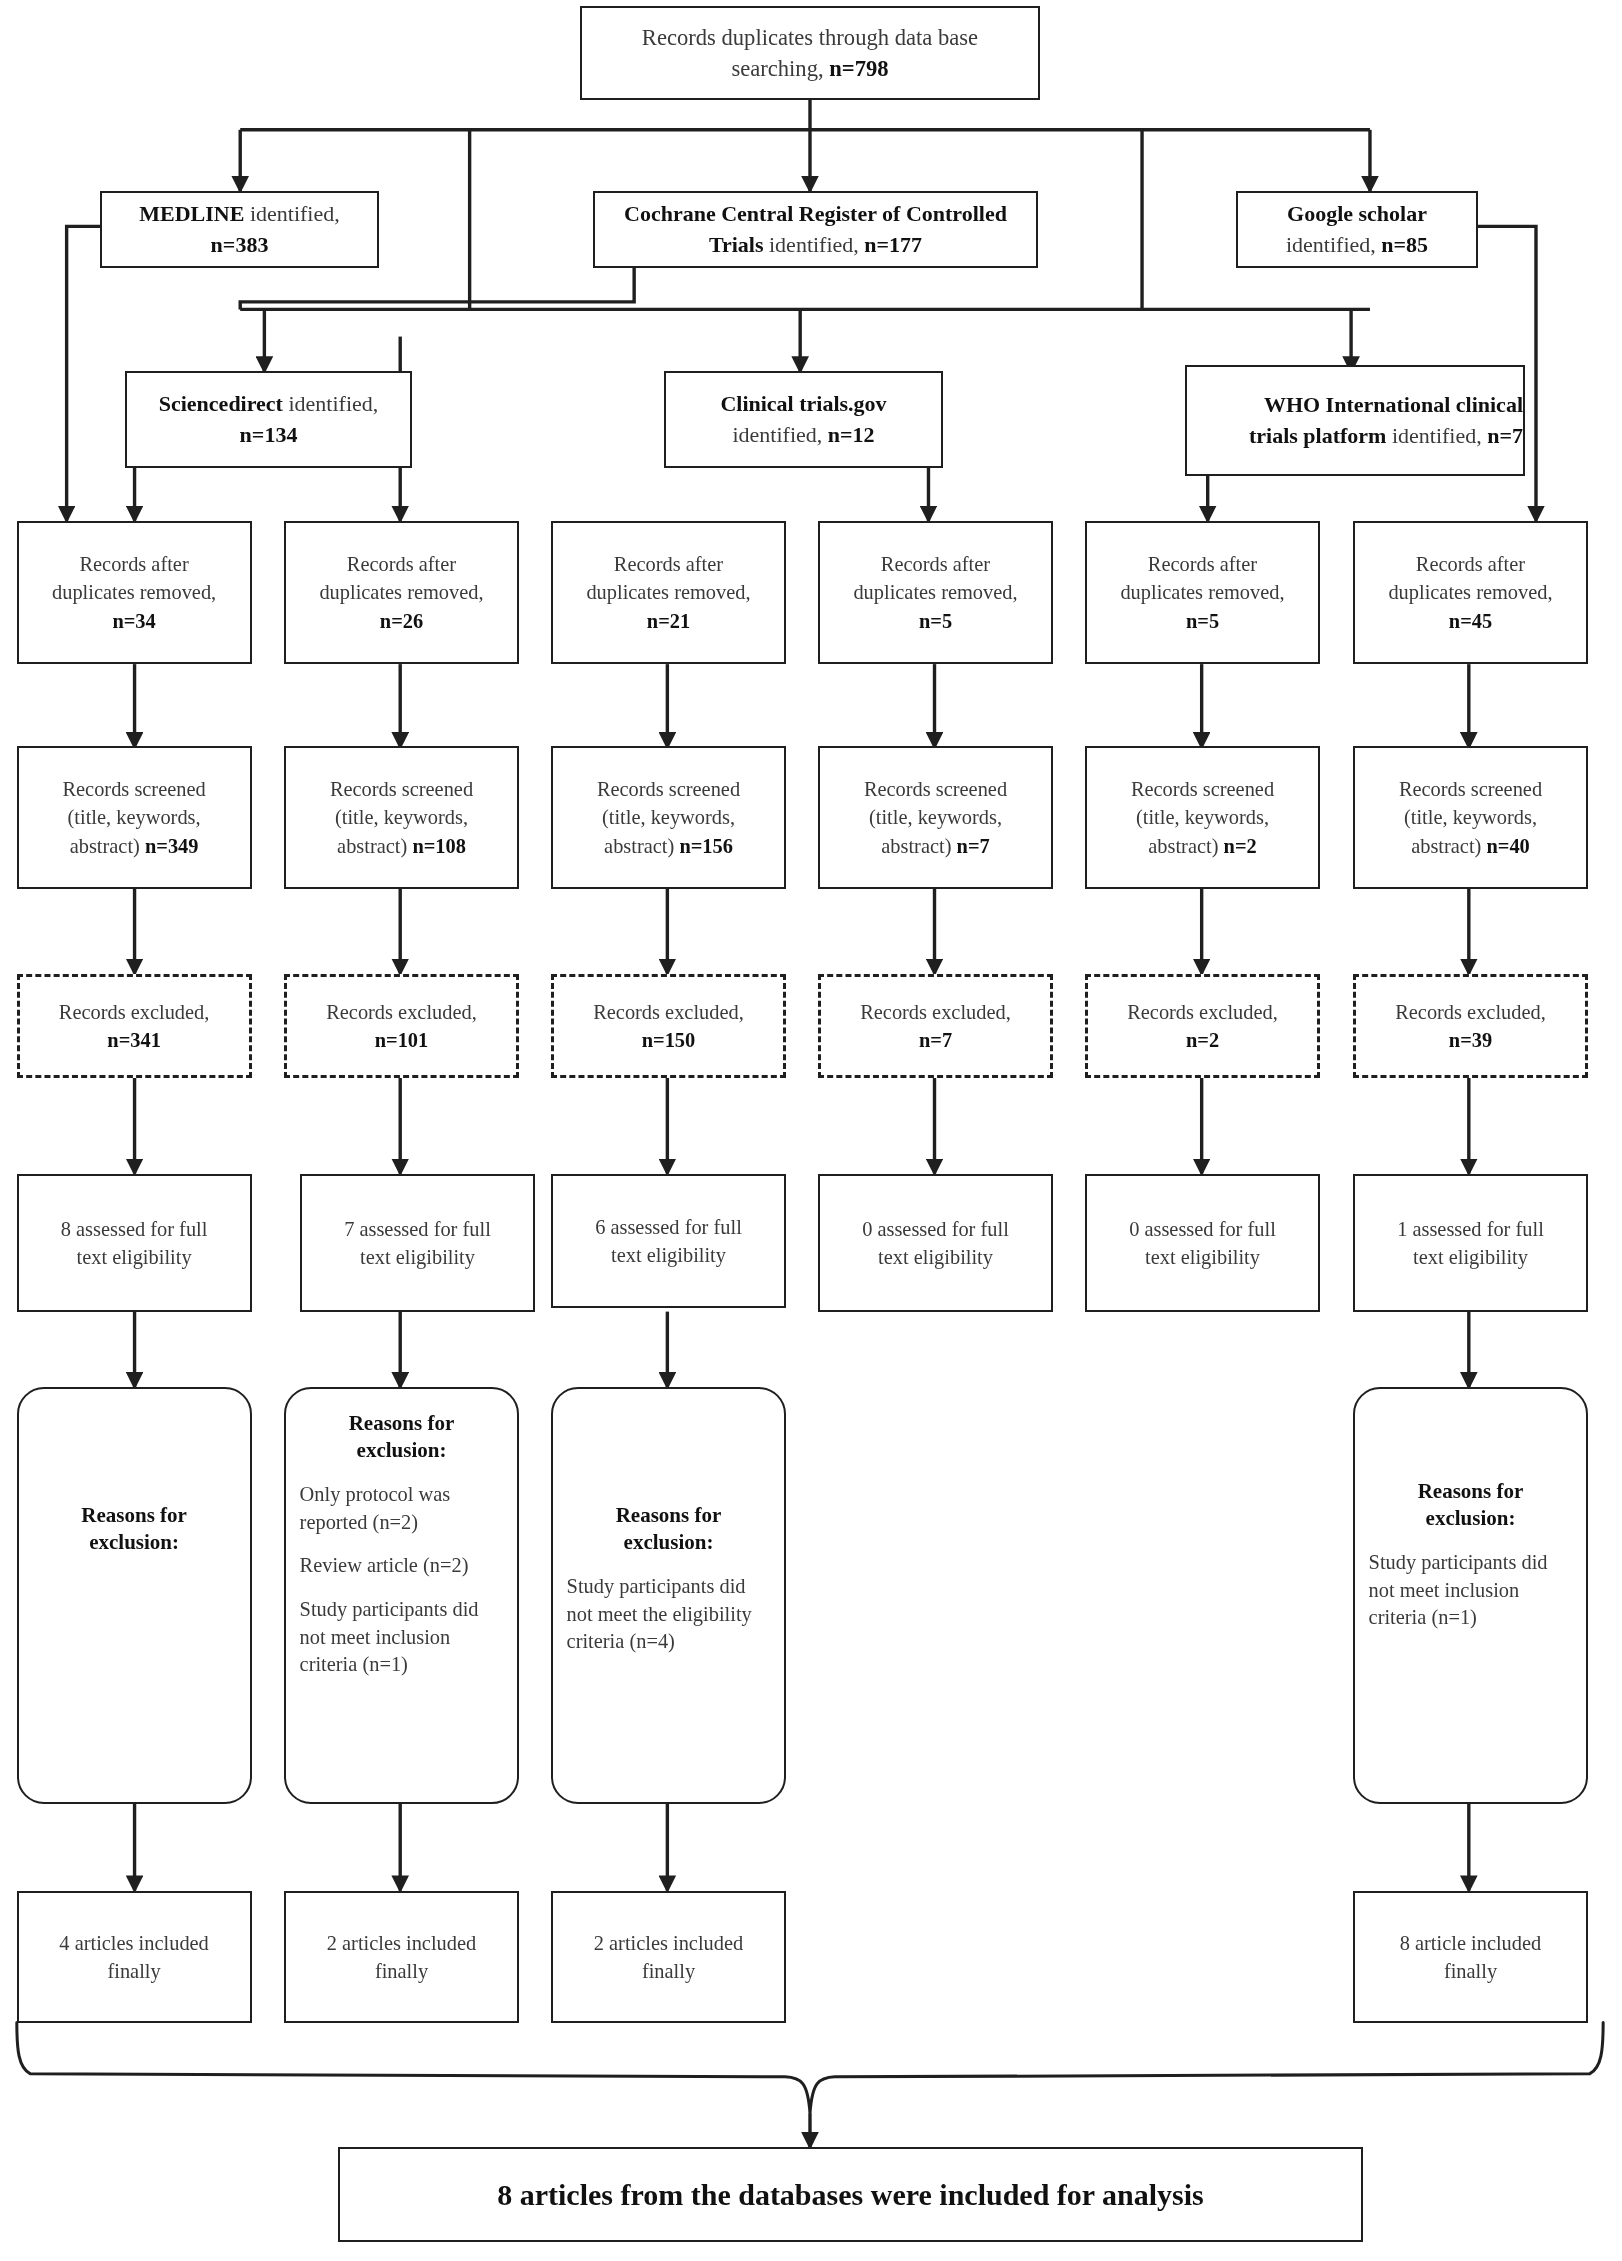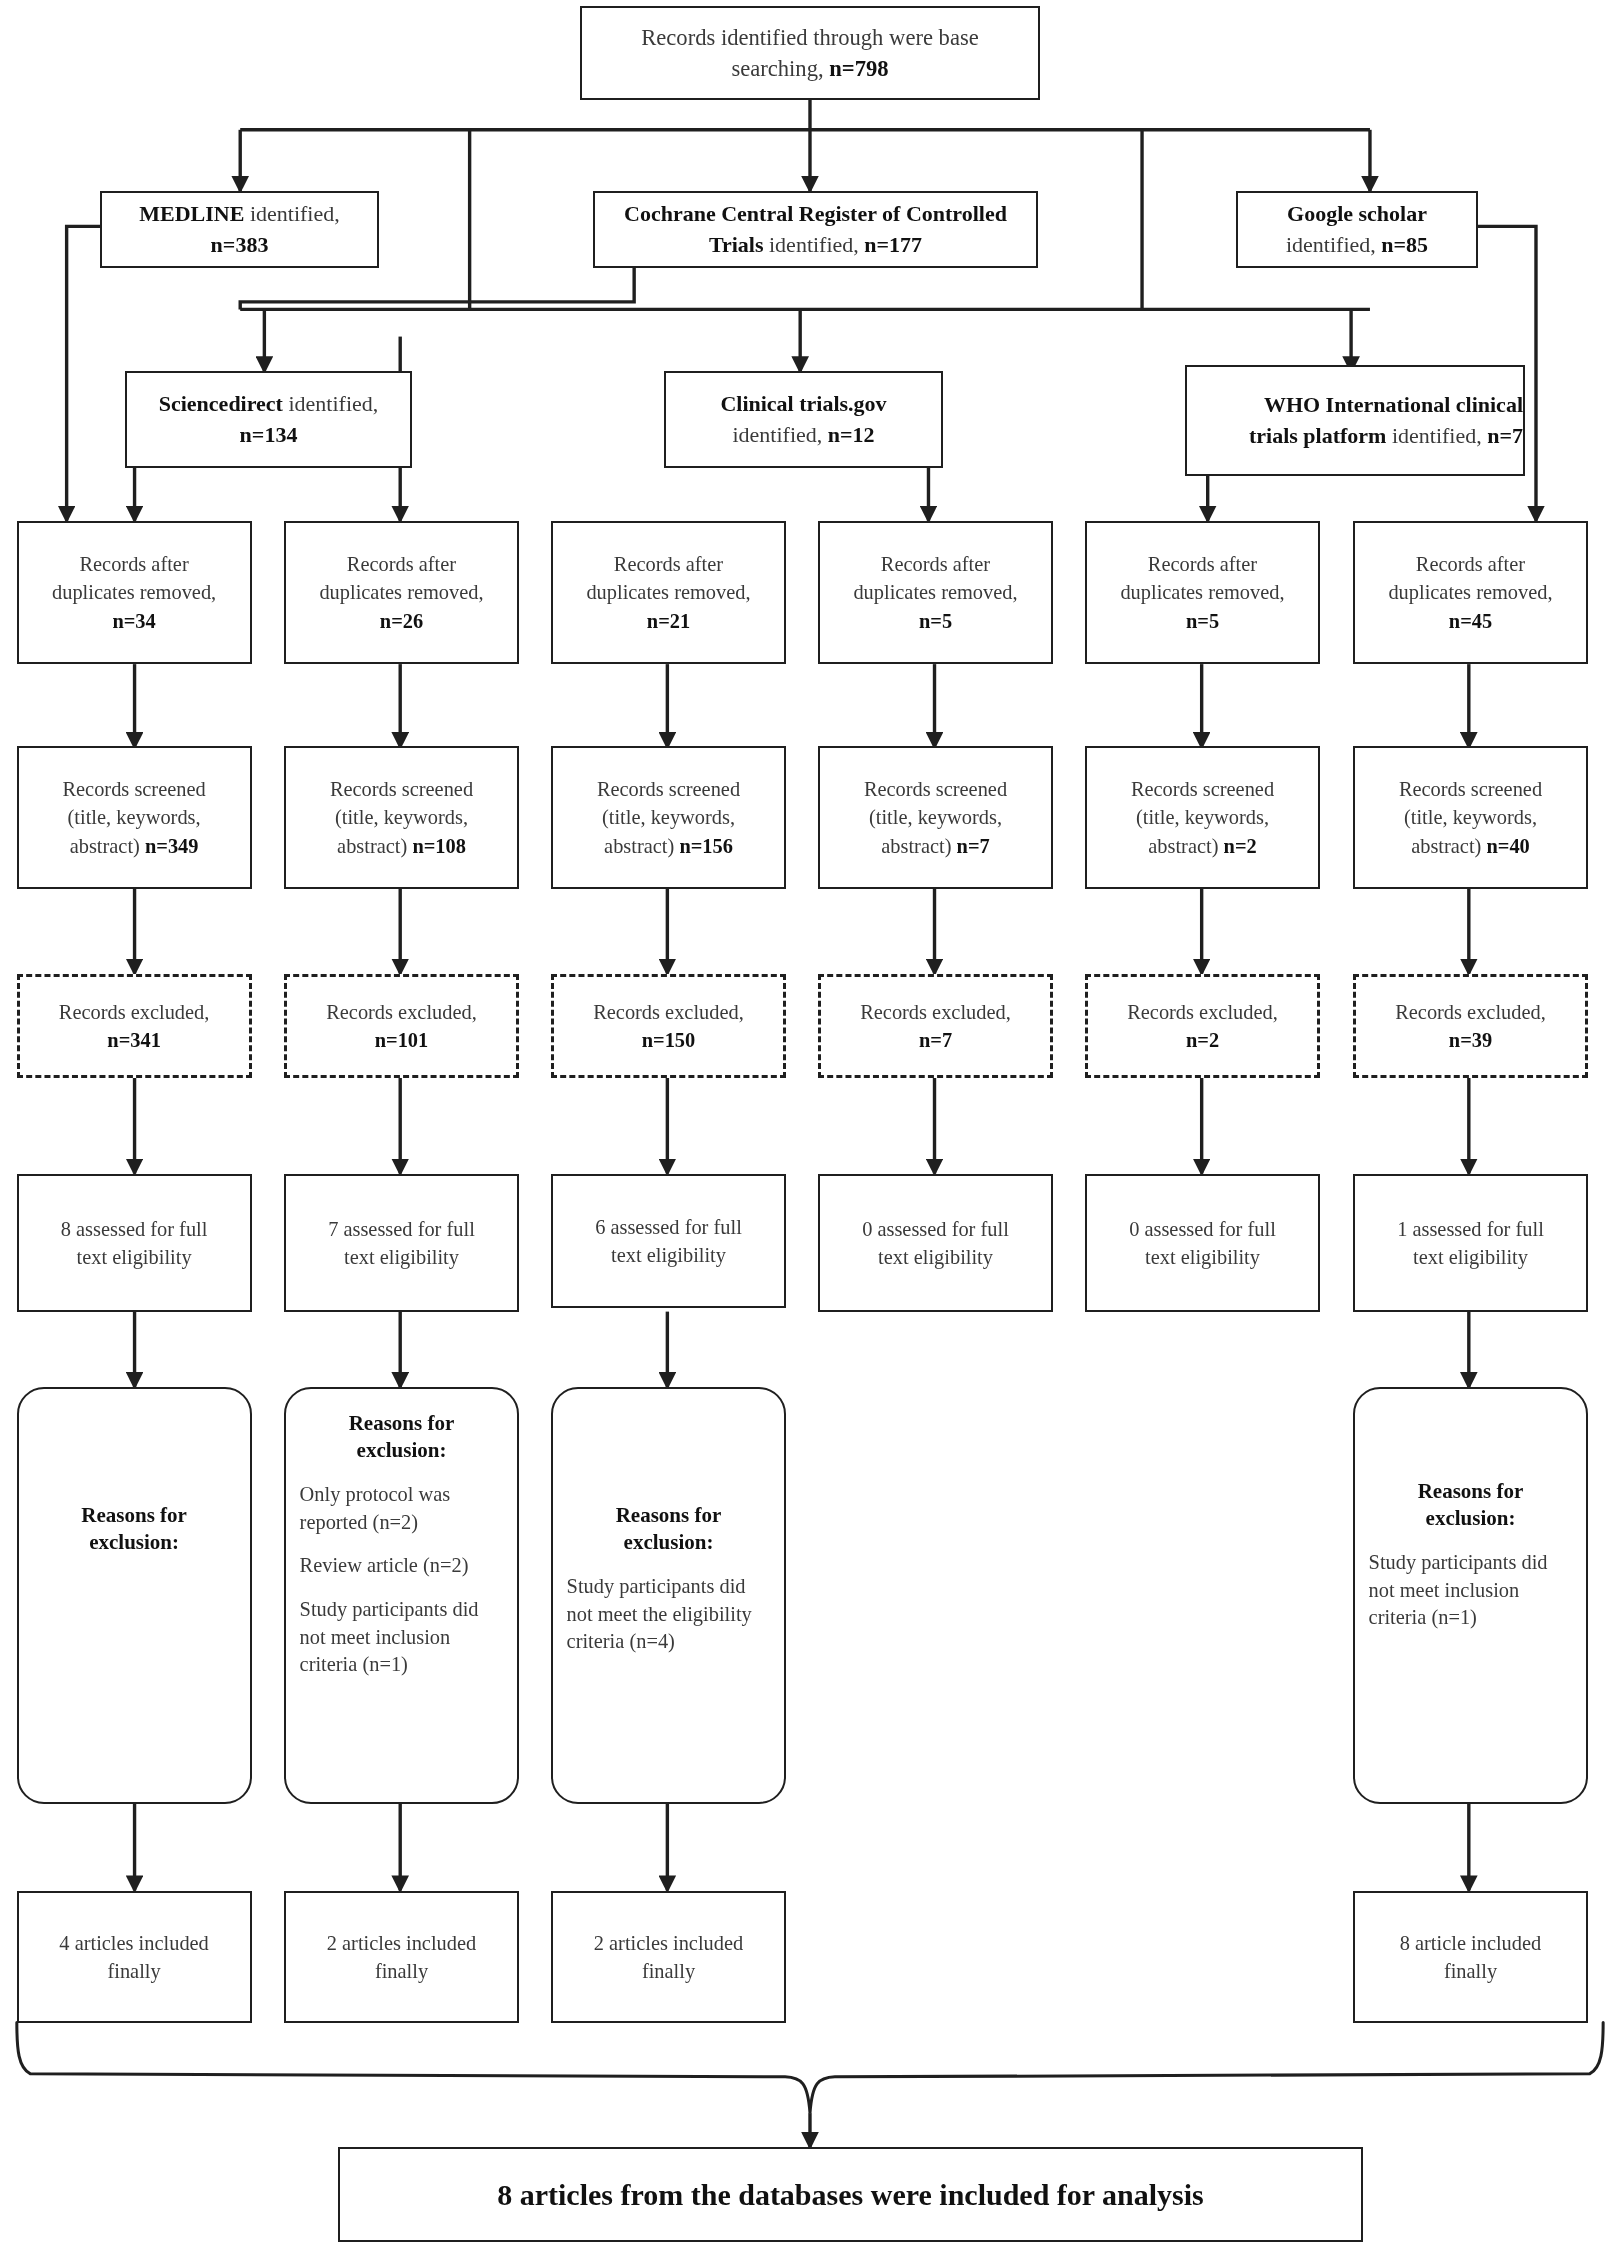--- a/index.html
+++ b/index.html
@@ -157,21 +157,21 @@
                C 1076 2760, 1084 2753, 1106 2752
                L 2106 2748
                C 2122 2740, 2124 2716, 2124 2680"></path>
     </g>
     <g stroke="#1f1f1f" stroke-width="4.5" fill="none">
       <path d="M 1073 2800 L 1073 2845" marker-end="url(#arrow)"></path>
     </g>
   </svg>
 
   <div class="box sz-top" style="left:580px; top:6px; width:460px; height:94px;">
-    <span class="line">Records identified through were base</span>
+    <span class="line">Records duplicates through data base</span>
     <span class="line"><span>searching, </span><span class="b">n=798</span></span>
   </div>
 
   <div class="box sz-db" style="left:100px; top:191px; width:279px; height:77px;">
     <span class="line"><span class="b">MEDLINE</span><span> identified,</span></span>
     <span class="line b">n=383</span>
   </div>
 
   <div class="box sz-db" style="left:593px; top:191px; width:445px; height:77px;">
     <span class="line b">Cochrane Central Register of Controlled</span>
@@ -282,21 +282,21 @@
   </div>
   <div class="box dashed sz-cell" style="left:1353px; top:974px; width:235px; height:104px;">
     <span class="line">Records excluded,</span>
     <span class="line b">n=39</span>
   </div>
 
   <div class="box sz-cell" style="left:16.6px; top:1174px; width:235px; height:138px;">
     <span class="line">8 assessed for full</span>
     <span class="line">text eligibility</span>
   </div>
-  <div class="box sz-cell" style="left:284px; top:1174px; width:235px; height:138px;align-items:flex-end;">
+  <div class="box sz-cell" style="left:300px; top:1174px; width:235px; height:138px;align-items:flex-end;">
     <span class="line">7 assessed for full</span>
     <span class="line">text eligibility</span>
   </div>
   <div class="box sz-cell" style="left:551px; top:1174px; width:235px; height:134px;">
     <span class="line">6 assessed for full</span>
     <span class="line">text eligibility</span>
   </div>
   <div class="box sz-cell" style="left:818px; top:1174px; width:235px; height:138px;">
     <span class="line">0 assessed for full</span>
     <span class="line">text eligibility</span>

